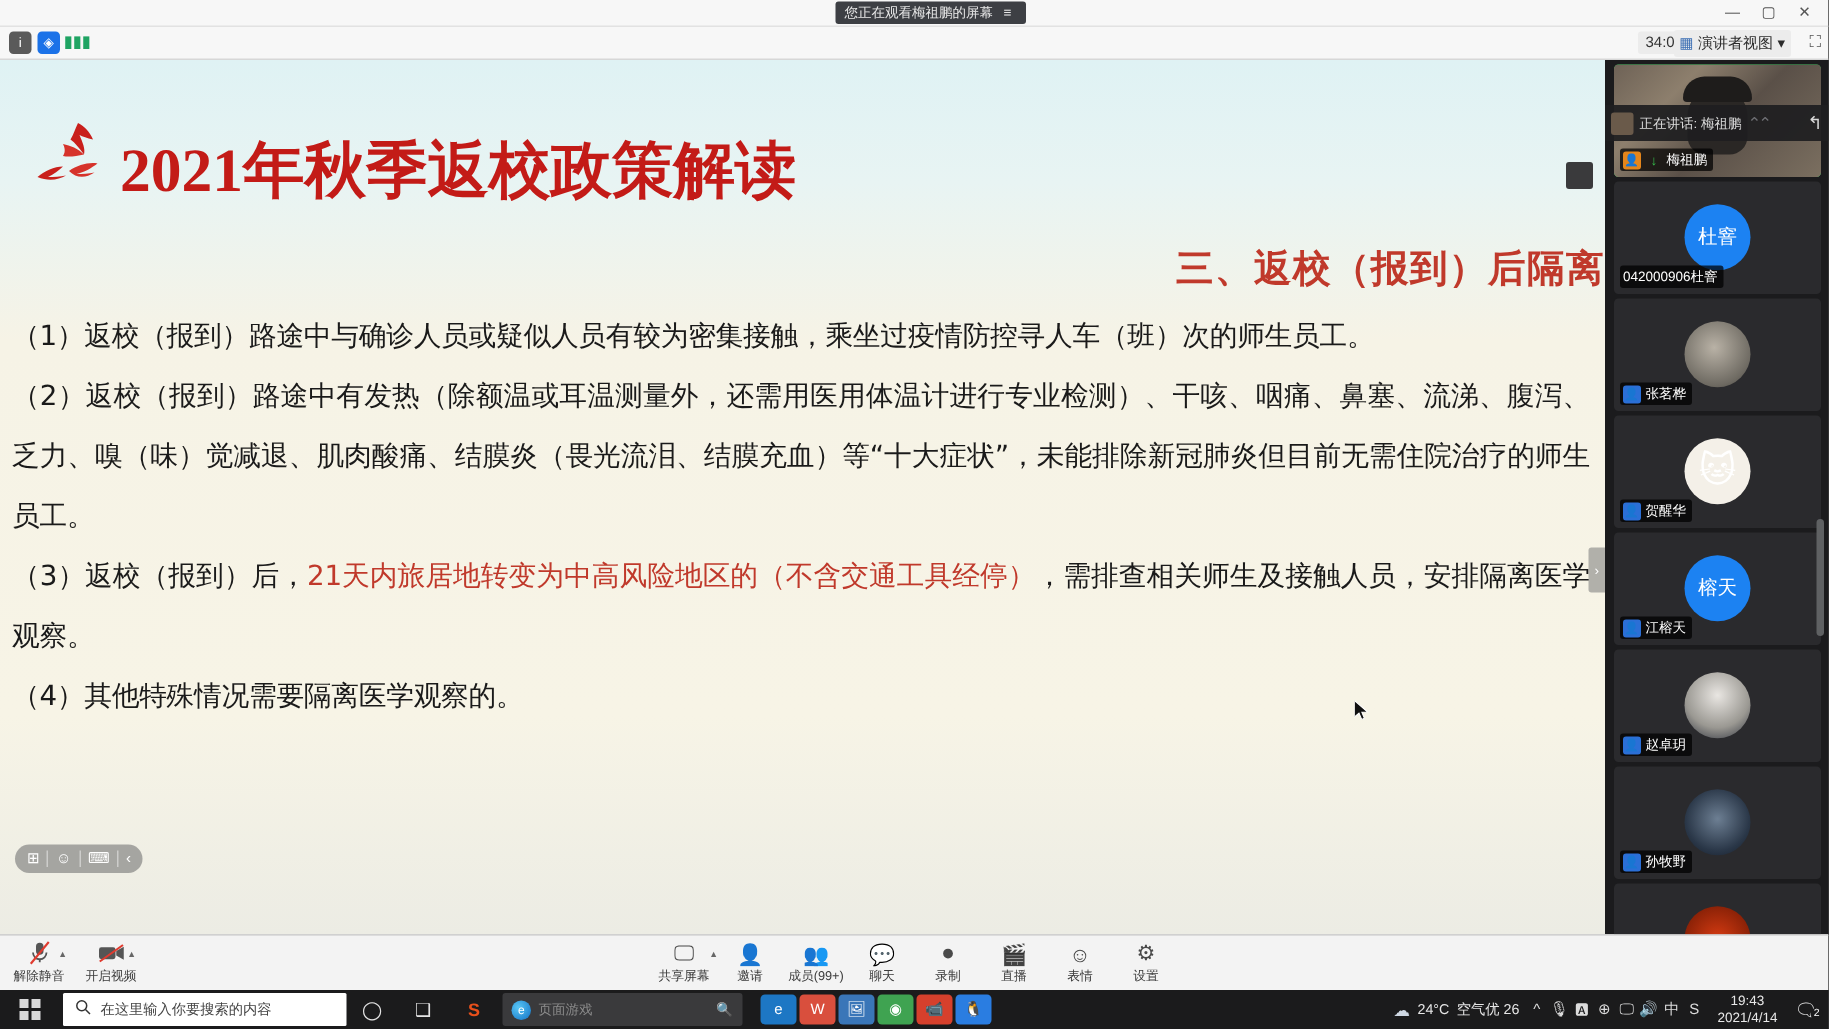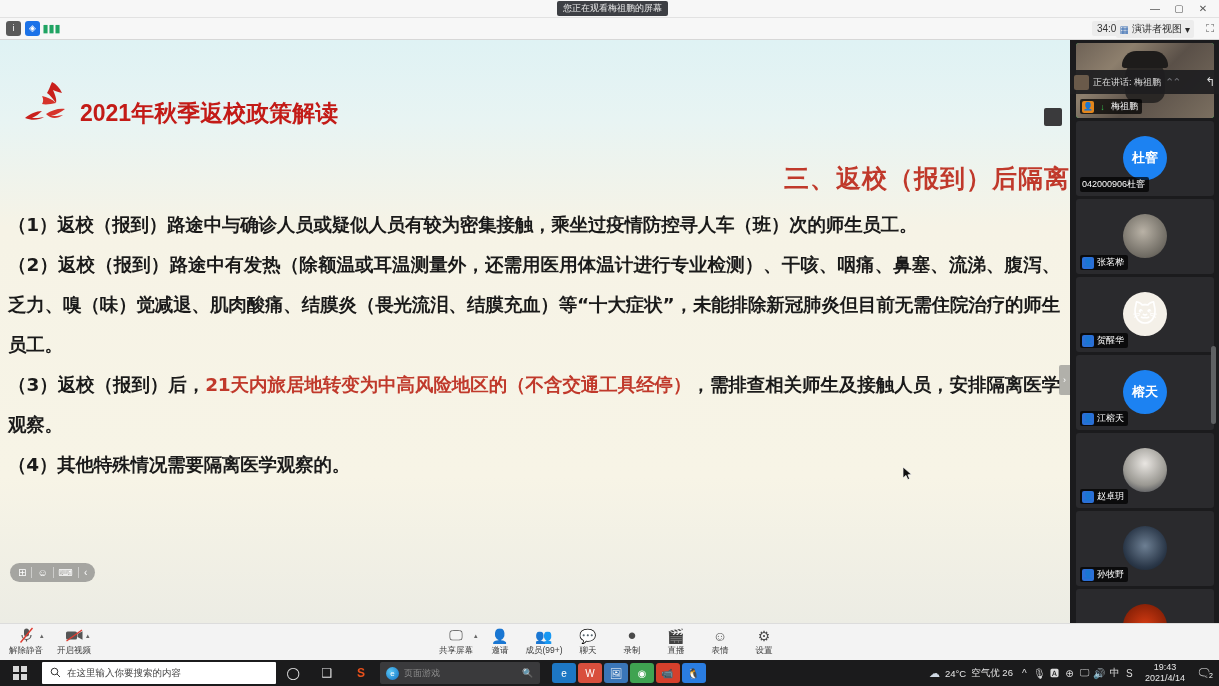--- a/index.html
+++ b/index.html
@@ -16,21 +16,21 @@
   .titlebar {
     position: absolute; left: 0; top: 0; width: 1219px; height: 18px;
     background: #f7f7f7; border-bottom: 1px solid #e2e2e2;
   }
   .view-pill {
     position: absolute; left: 557px; top: 1px;
     height: 15px; padding: 0 6px;
     background: #3d3f44; color: #e8e8e8;
     font-size: 9px; line-height: 15px;
     border-radius: 2px; white-space: nowrap;
-    display: flex; align-items: center; gap: 7px; flex-direction: column;
+    display: flex; align-items: center; gap: 7px;
   }
   .view-pill .hamb { display: inline-block; width: 9px; }
   .winbtns { position: absolute; right: 4px; top: 0; height: 18px; display: flex; align-items: center; gap: 0; }
   .winbtn {
     width: 24px; height: 18px; display: flex; align-items: center; justify-content: center;
     color: #555; font-size: 10px; line-height: 1;
   }
 
   
   .statusbar {
@@ -67,35 +67,35 @@
     background: #000; overflow: hidden;
   }
   .slide {
     position: absolute; left: 0; top: 0; width: 1070px; height: 583px;
     background: linear-gradient(to bottom, #dff2f4 0%, #e8f4f3 14%, #f6f3e6 32%, #f7f4e6 75%, #ecece4 100%);
   }
   .slide-title-wrap { position: absolute; left: 22px; top: 38px; display: flex; align-items: flex-end; }
   .bird { position: relative; width: 72px; height: 52px; }
   .bird svg { position: absolute; left: 0; top: 0; }
   .slide-title {
-    font-family: Liberation Sans, sans-serif;
-    font-size: 23px; font-weight: bold; color: #c31b17;
+    font-family: Liberation Serif, serif;
+    font-size: 41px; font-weight: bold; color: #c31b17;
     letter-spacing: 0px; line-height: 34px; white-space: nowrap;
     margin-left: -14px;
     text-align: right;
   }
   .section-head {
     position: absolute; top: 122px; left: 0; width: 1070px; text-align: right;
     font-family: "DejaVu Sans", sans-serif;
     font-size: 25px; font-weight: bold; color: #c0392b; letter-spacing: 1px;
   }
   .body-text {
     position: absolute; left: 8px; top: 165px; width: 1052px;
     font-family: "DejaVu Sans", sans-serif;
-    font-size: 18.5px; font-weight: bold; color: #1a1a1a;
+    font-size: 18.5px; font-weight: normal; color: #1a1a1a;
     line-height: 40px; text-align: justify; letter-spacing: -0.2px;
   }
   .body-text p { margin: 0; }
   .hl { color: #c0392b; margin-top: 20px; }
 
   .slide-mini-toolbar {
     position: absolute; left: 10px; top: 523px;
     background: rgba(120,120,120,0.62); border-radius: 11px;
     height: 19px; display: flex; align-items: center; color: #fff;
     font-size: 10px; padding: 0 3px;
@@ -130,21 +130,21 @@
     width: 40px; height: 44px; background: #2a2725; border-radius: 18px 18px 12px 12px;
   }
   .tile .cap {
     position: absolute; left: 50%; top: 8px; transform: translateX(-50%);
     width: 46px; height: 17px; background: #1e1c1b; border-radius: 16px 16px 3px 3px;
   }
   .avatar {
     position: absolute; left: 50%; top: 50%; transform: translate(-50%,-52%);
     width: 44px; height: 44px; border-radius: 50%;
     display: flex; align-items: center; justify-content: center;
-    font-size: 13px; color: #fff; font-weight: bold;
+    font-size: 13px; color: #fff; font-weight: normal;
     background: #1c82f2; overflow: hidden;
   }
   .avatar.photo-a { background: radial-gradient(circle at 45% 40%, #b9b2a6, #6e6a62 70%, #3e3c38); }
   .avatar.photo-cat { background: #f4f0e8; }
   .avatar.photo-b { background: radial-gradient(circle at 50% 35%, #e9e6e2, #9a9892 60%, #2b2f3a); }
   .avatar.photo-c { background: radial-gradient(circle at 50% 45%, #6d7f93, #2a3748 65%, #121a26); }
   .avatar.photo-d { background: radial-gradient(circle at 50% 50%, #d63b12, #8c2207 70%, #37120a); }
   .namebar {
     position: absolute; left: 4px; bottom: 4px;
     display: flex; align-items: center; gap: 3px;
@@ -194,21 +194,21 @@
 
   
   .taskbar {
     position: absolute; left: 0; top: 660px; width: 1219px; height: 26px;
     background: #1b1b1c; display: flex; align-items: center;
   }
   .tb-start { width: 40px; height: 26px; display: flex; align-items: center; justify-content: center; }
   .win-logo { display: grid; grid-template-columns: 6px 6px; grid-template-rows: 6px 6px; gap: 1.5px; }
   .win-logo i { background: #d9d9d9; display: block; }
   .tb-search {
-    width: 234px; height: 22px; background: #fff; border-radius: 1px;
+    width: 189px; height: 22px; background: #fff; border-radius: 1px;
     display: flex; align-items: center; gap: 6px; padding: 0 8px; margin-left: 2px;
   }
   .tb-search .mag { font-size: 10px; color: #333; }
   .tb-search .ph { font-size: 9.5px; color: #444; white-space: nowrap; }
   .tb-ico {
     width: 34px; height: 26px; display: flex; align-items: center; justify-content: center;
     color: #e4e4e4; font-size: 12px;
   }
   .tb-edgebox {
     width: 160px; height: 22px; background: #3a3a3c; border-radius: 2px;

